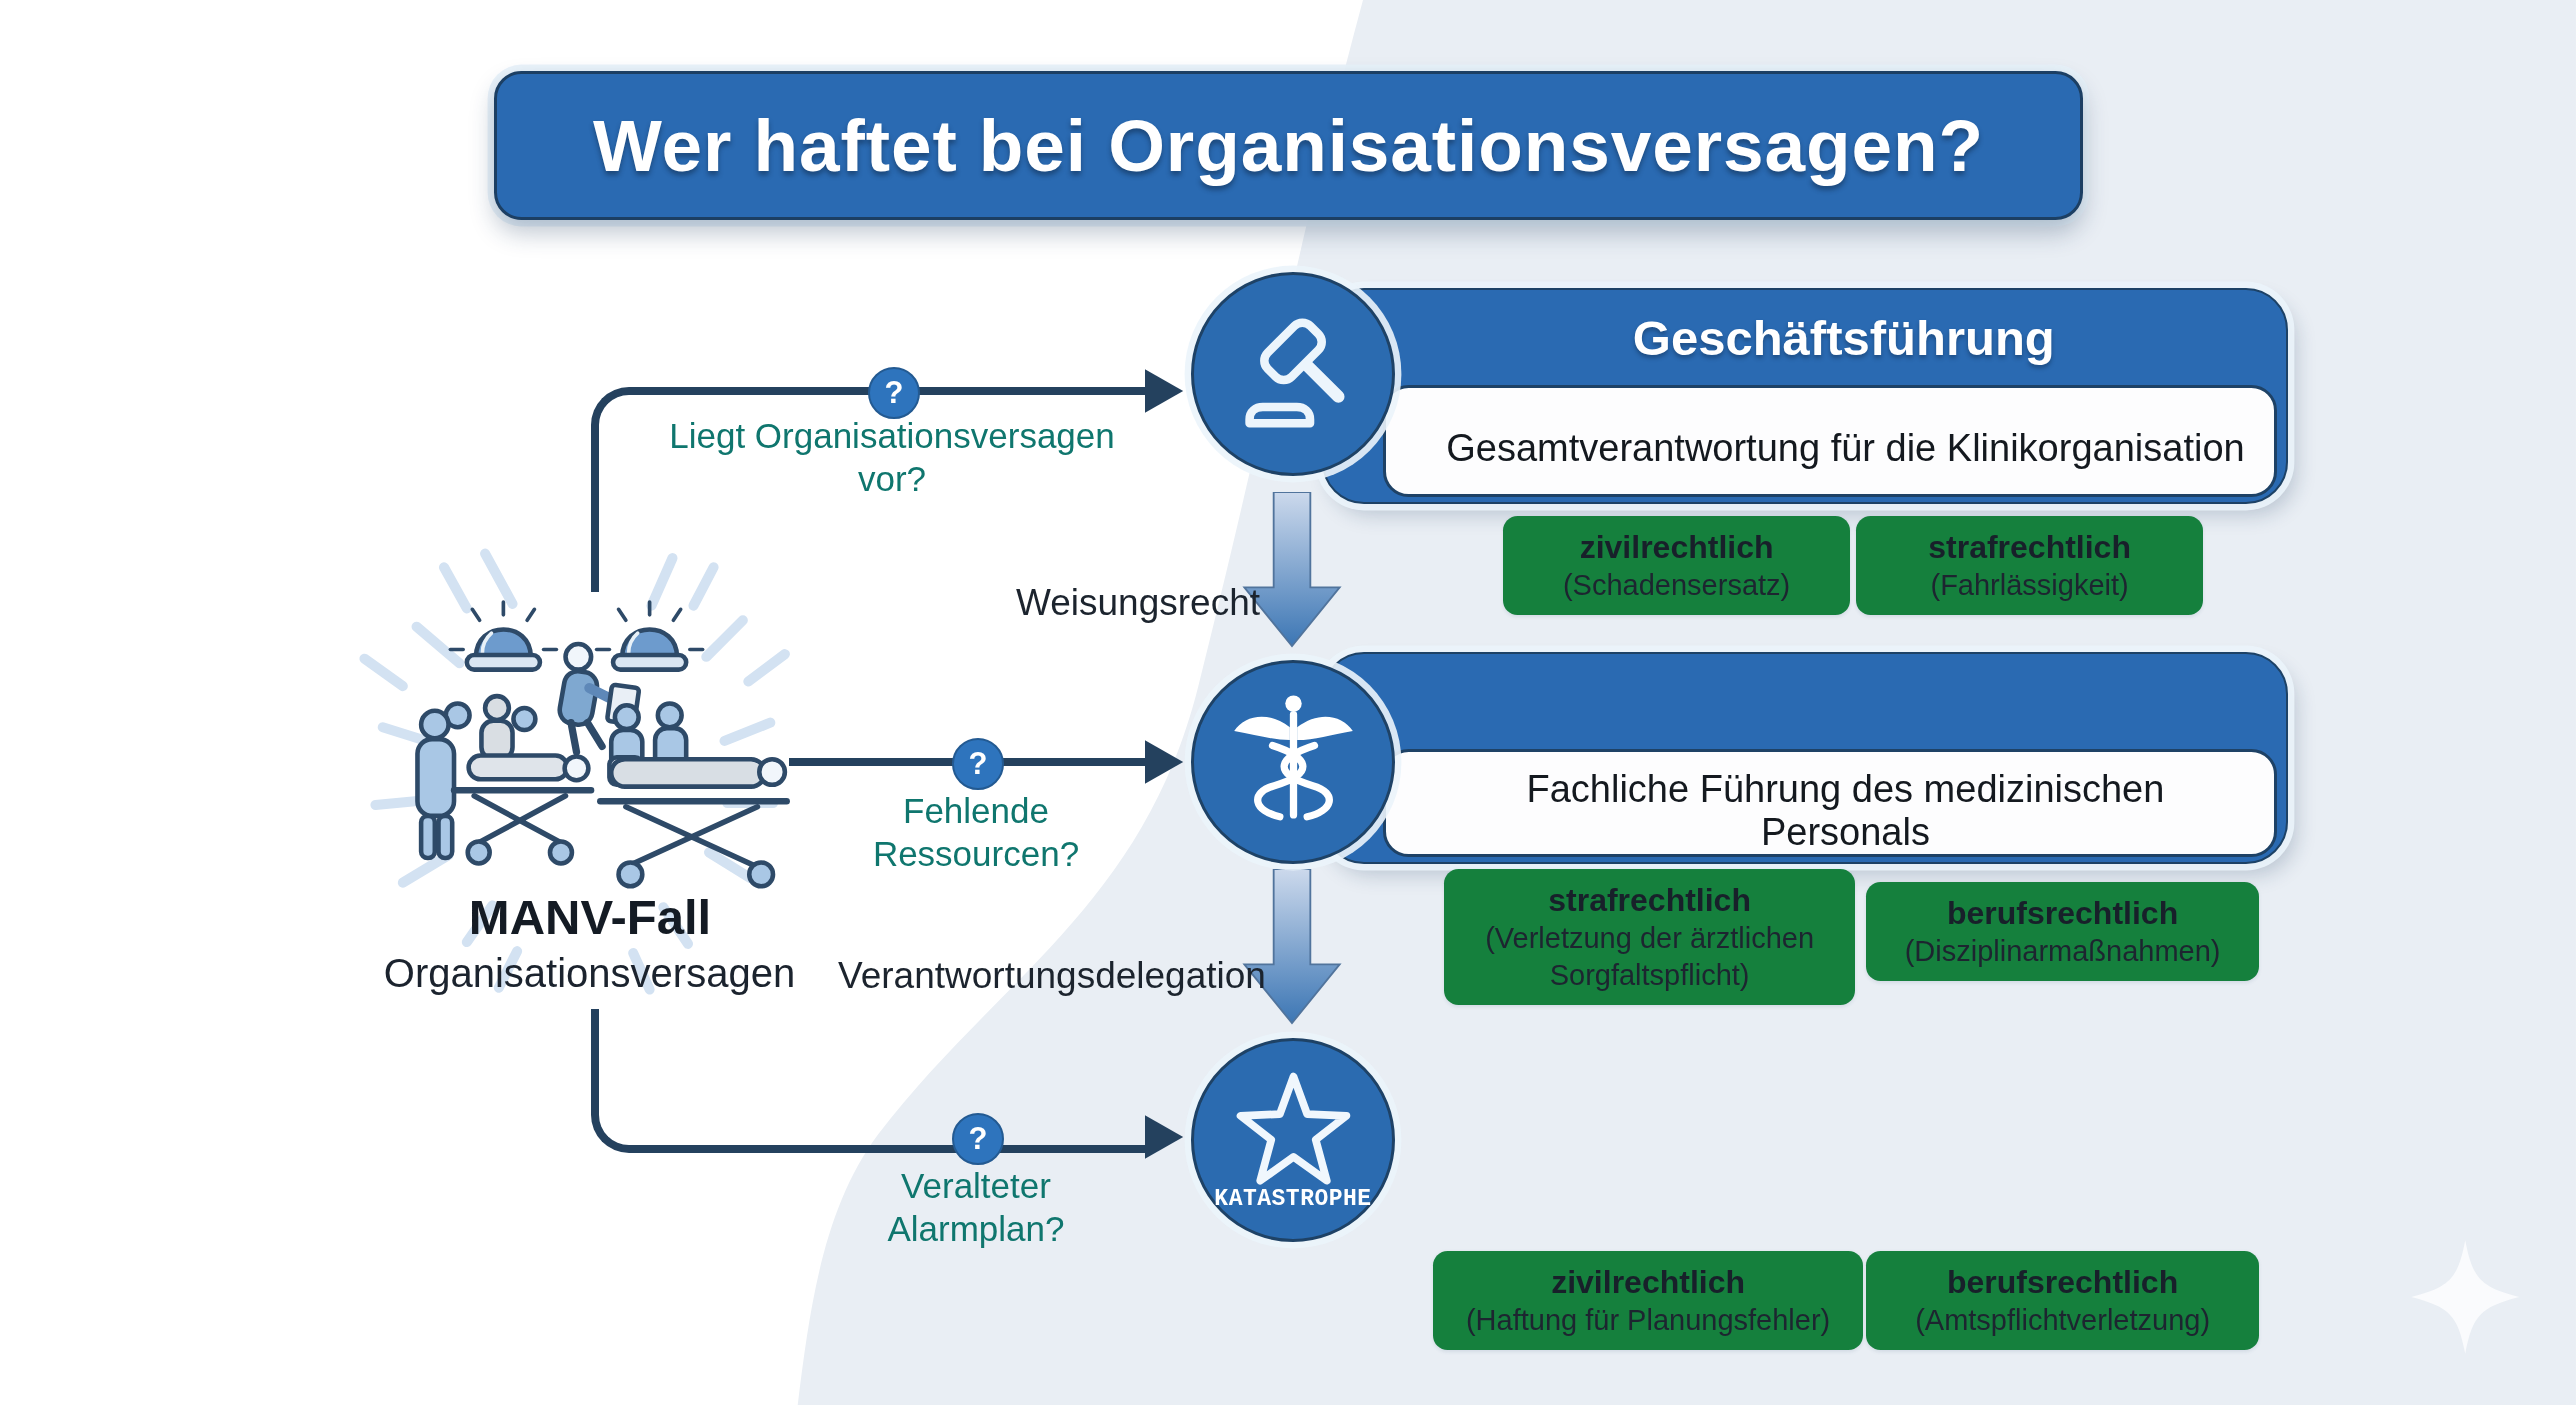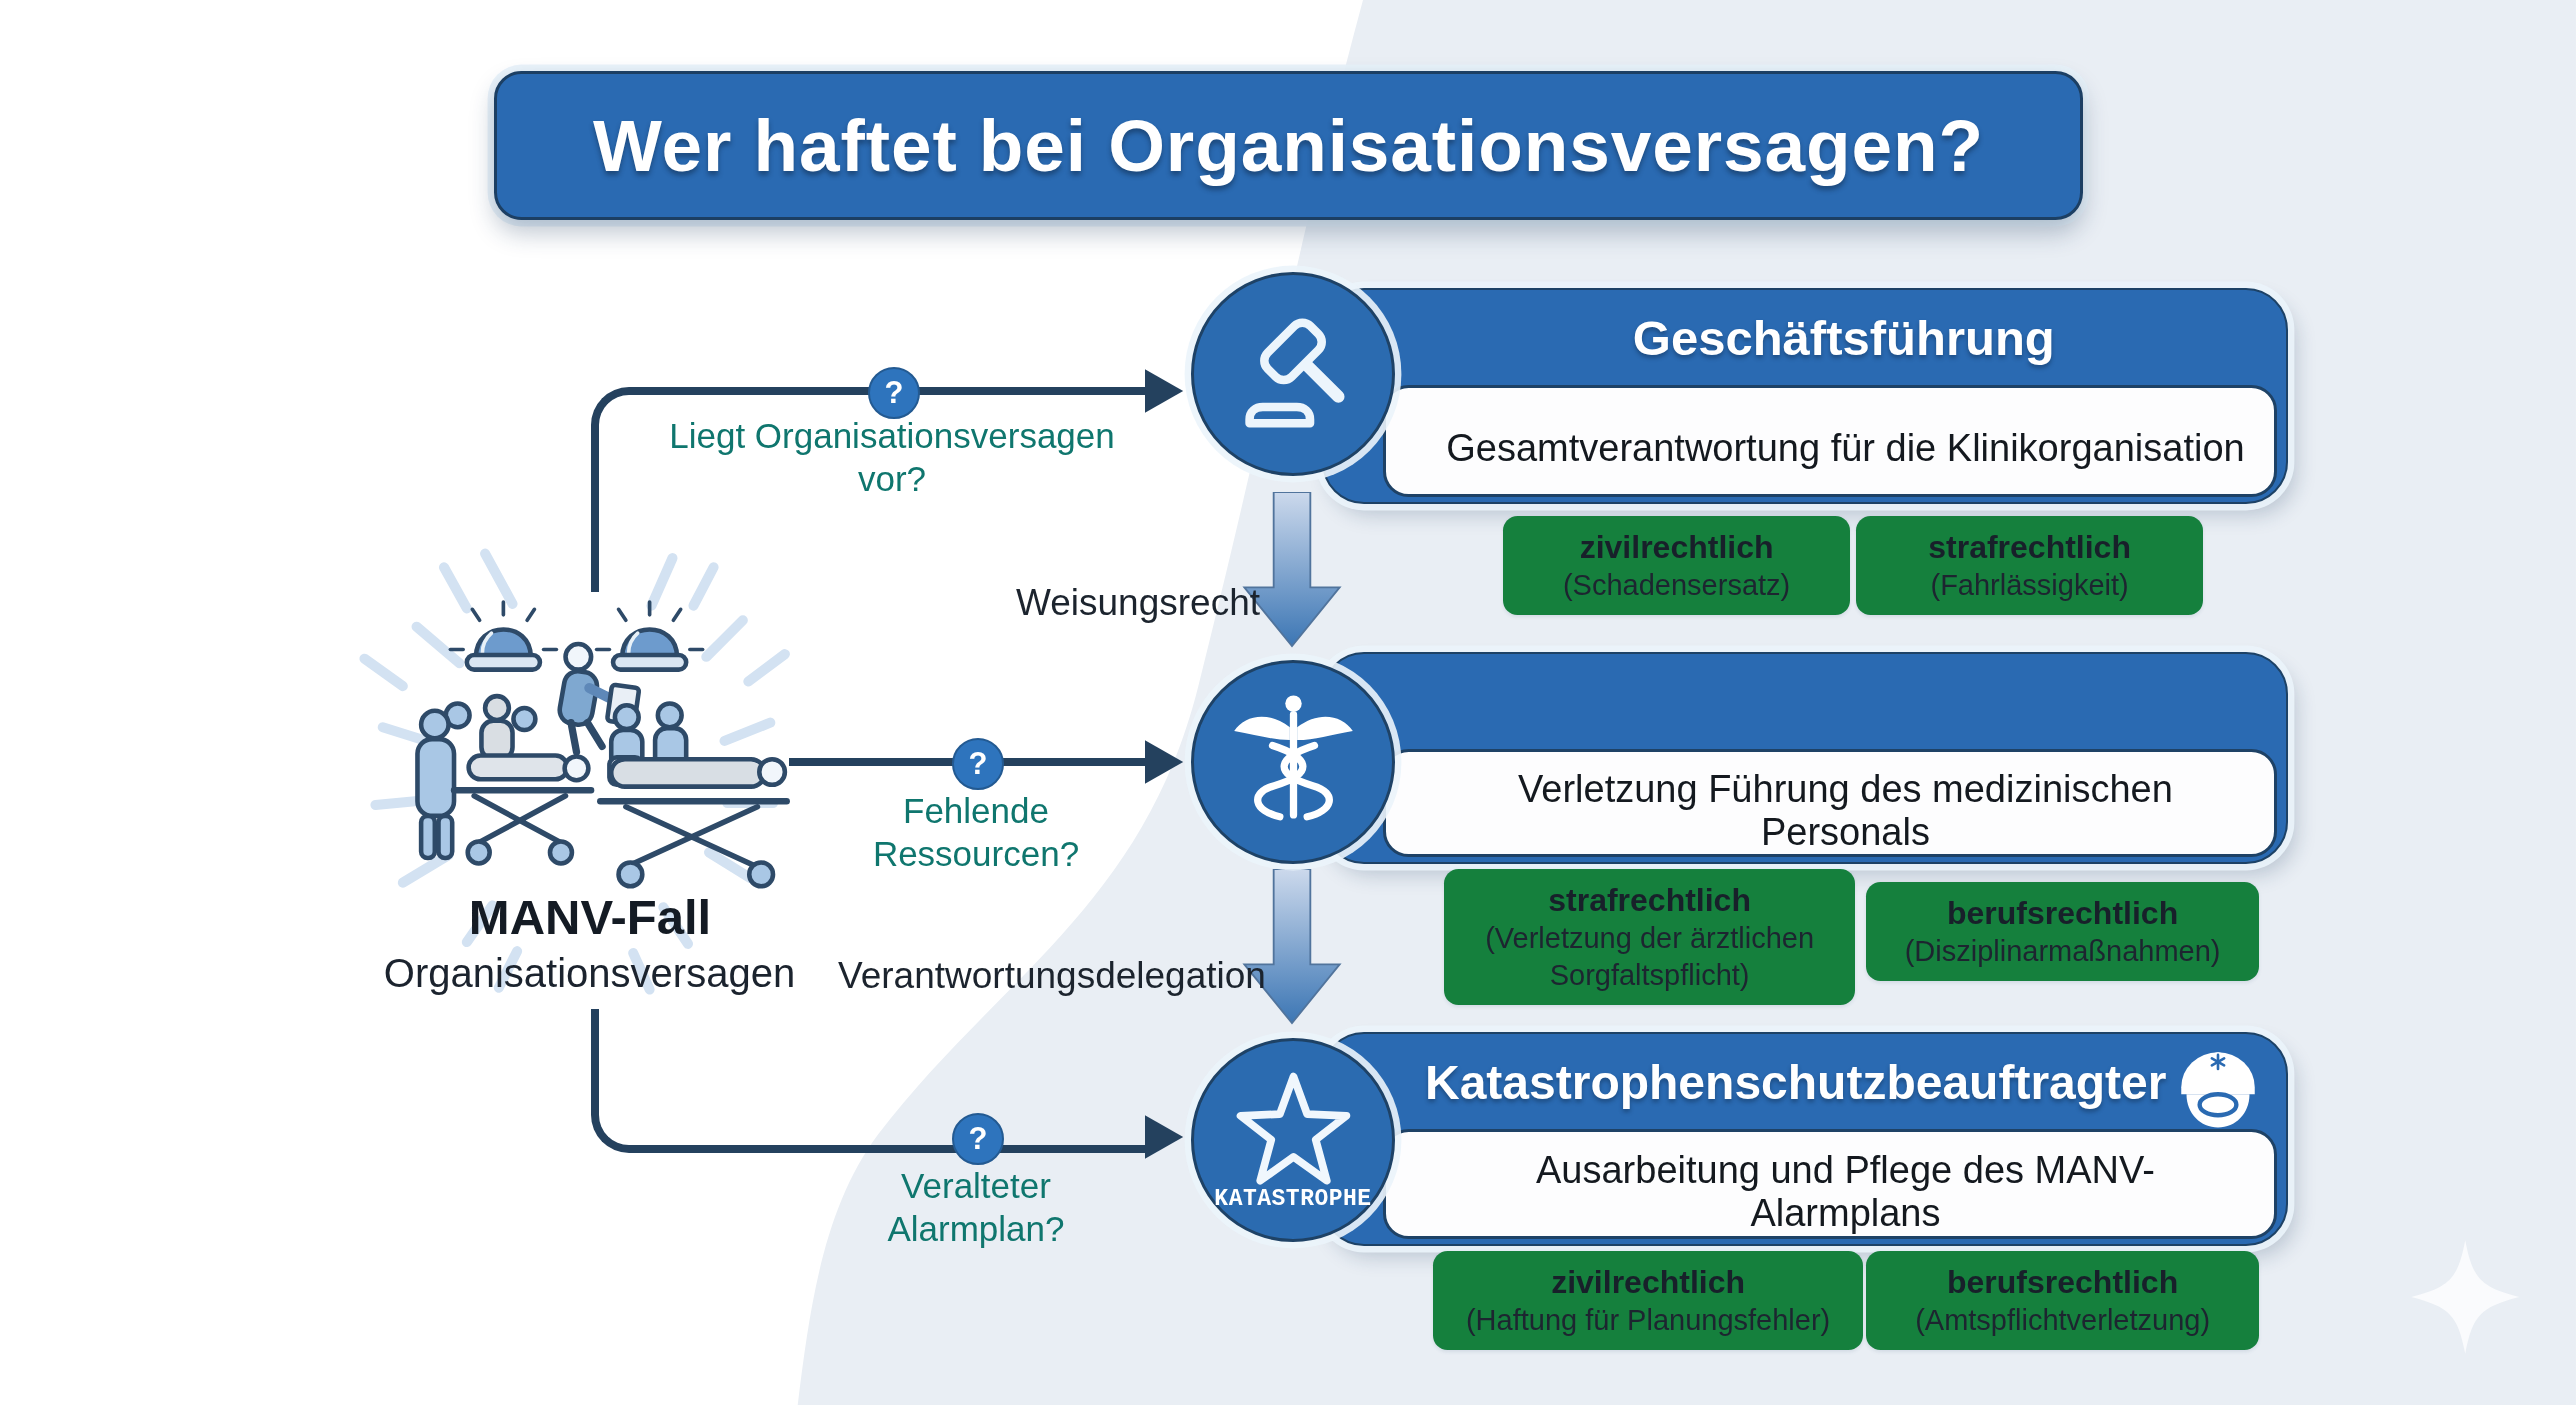--- a/index.html
+++ b/index.html
@@ -232,21 +232,21 @@
     <div class="b-type">zivilrechtlich</div>
     <div class="b-detail">(Schadensersatz)</div>
   </div>
   <div class="badge" style="left:1856px;top:516px;width:329px;">
     <div class="b-type">strafrechtlich</div>
     <div class="b-detail">(Fahrlässigkeit)</div>
   </div>
 
   <div class="role-box" style="top:652px;height:208px;">
     <div class="role-panel">
-      <div class="role-resp">Verletzung Führung des medizinischen Personals</div>
+      <div class="role-resp">Fachliche Führung des medizinischen Personals</div>
     </div>
   </div>
   <div class="role-circle" style="top:660px;">
     <svg width="137" height="146" viewBox="0 0 150 160">
       <circle cx="75" cy="16" r="9" fill="#fff"></circle>
       <rect x="71" y="24" width="8" height="118" rx="4" fill="#fff"></rect>
       <path d="M71 42 C48 24, 22 28, 10 46 C34 50, 52 56, 71 56 Z" fill="#fff"></path>
       <path d="M79 42 C102 24, 128 28, 140 46 C116 50, 98 56, 79 56 Z" fill="#fff"></path>
       <path d="M52 62 C96 76, 96 94, 54 106 C26 114, 32 134, 60 140" stroke="#fff" stroke-width="8" fill="none" stroke-linecap="round"></path>
       <path d="M98 62 C54 76, 54 94, 96 106 C124 114, 118 134, 90 140" stroke="#fff" stroke-width="8" fill="none" stroke-linecap="round"></path>
@@ -254,37 +254,20 @@
   </div>
   <div class="badge" style="left:1444px;top:869px;width:393px;">
     <div class="b-type">strafrechtlich</div>
     <div class="b-detail">(Verletzung der ärztlichen Sorgfaltspflicht)</div>
   </div>
   <div class="badge" style="left:1866px;top:882px;width:375px;">
     <div class="b-type">berufsrechtlich</div>
     <div class="b-detail">(Disziplinarmaßnahmen)</div>
   </div>
 
-  <div class="role-box third" style="top:1032px;height:210px;">
-    <div class="role-name">Katastrophenschutzbeauftragter</div>
-    <svg class="helmet" width="88" height="84" viewBox="0 0 100 96">
-      <path d="M8 46 A42 40 0 0 1 92 46 L92 54 H8 Z" fill="#fff"></path>
-      <circle cx="50" cy="17" r="11" fill="#fff"></circle>
-      <g stroke="#2a6ab2" stroke-width="3" stroke-linecap="round">
-        <line x1="50" y1="9" x2="50" y2="25"></line>
-          <line x1="43" y1="13" x2="57" y2="21"></line>
-          <line x1="57" y1="13" x2="43" y2="21"></line>
-      </g>
-      <path d="M14 54 C14 76 30 92 50 92 C70 92 86 76 86 54 Z" fill="#fff"></path>
-      <ellipse cx="50" cy="66" rx="21" ry="12" fill="none" stroke="#2a6ab2" stroke-width="5"></ellipse>
-    </svg>
-    <div class="role-panel">
-      <div class="role-resp">Ausarbeitung und Pflege des MANV-Alarmplans</div>
-    </div>
-  </div>
   <div class="role-circle" style="top:1038px;">
     <svg width="137" height="123" viewBox="0 0 160 144">
       <path d="M80 10 L96 54 L142 56 L106 84 L119 132 L80 104 L41 132 L54 84 L18 56 L64 54 Z" fill="none" stroke="#f0f7fd" stroke-width="9" stroke-linejoin="round"></path>
     </svg>
     <div class="kat-caption">KATASTROPHE</div>
   </div>
   <div class="badge" style="left:1433px;top:1251px;width:412px;">
     <div class="b-type">zivilrechtlich</div>
     <div class="b-detail">(Haftung für Planungsfehler)</div>
   </div>

